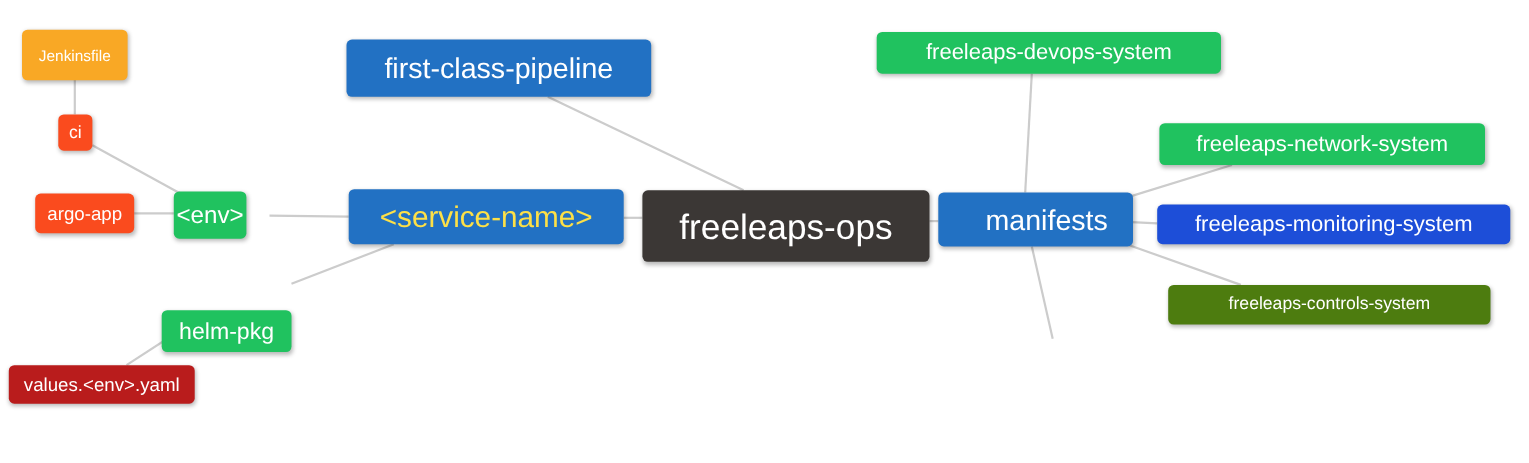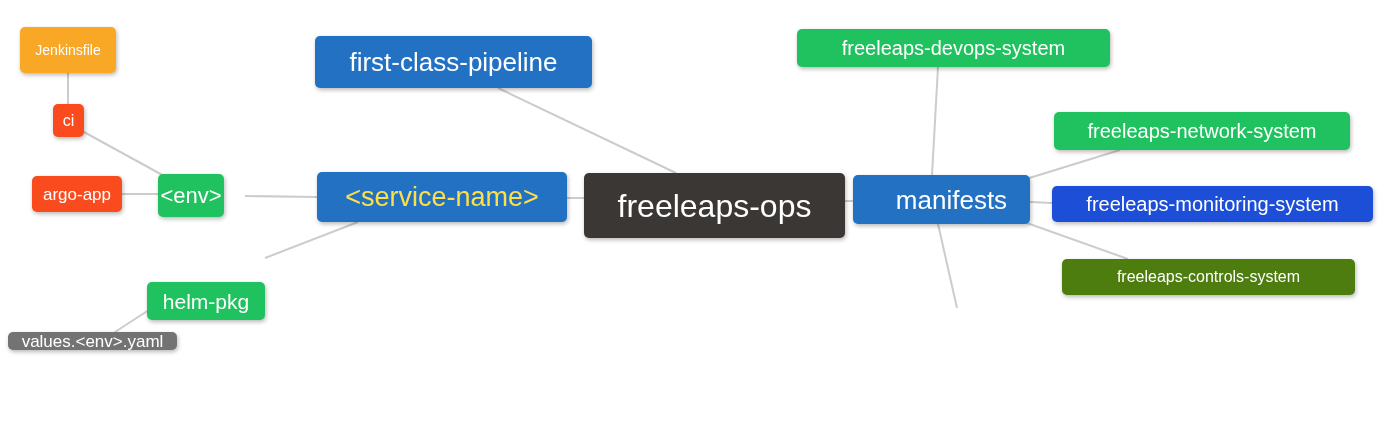--- a/index.html
+++ b/index.html
@@ -55,21 +55,21 @@
       <line x1="1010" y1="184" x2="1120" y2="150" stroke="#cccccc" stroke-width="2"></line>
       <line x1="1010" y1="201" x2="1052" y2="203" stroke="#cccccc" stroke-width="2"></line>
       <line x1="1010" y1="217" x2="1128" y2="259" stroke="#cccccc" stroke-width="2"></line>
       <line x1="938" y1="224" x2="957" y2="308" stroke="#cccccc" stroke-width="2"></line>
     </svg>
 <div class="node" style="left: 20px; top: 27px; width: 96px; height: 46px; font-size: 14px; background: rgb(249, 168, 37); color: rgb(255, 255, 255);">Jenkinsfile</div>
     <div class="node" style="left: 53px; top: 104px; width: 31px; height: 33px; font-size: 16px; background: rgb(250, 75, 30); color: rgb(255, 255, 255);">ci</div>
     <div class="node" style="left: 32px; top: 176px; width: 90px; height: 36px; font-size: 17px; background: rgb(250, 75, 30); color: rgb(255, 255, 255);">argo-app</div>
     <div class="node" style="left: 158px; top: 174px; width: 66px; height: 43px; font-size: 22px; background: rgb(32, 194, 95); color: rgb(255, 255, 255);">&lt;env&gt;</div>
     <div class="node" style="left: 147px; top: 257px; width: 118px; height: 38px; font-size: 21px; background: rgb(32, 194, 95); color: rgb(255, 255, 255); margin-top: 25px;">helm-pkg</div>
-    <div class="node" style="left: 8px; top: 332px; width: 169px; height: 18px; font-size: 17px; background: #737373; color: rgb(255, 255, 255);">values.&lt;env&gt;.yaml</div>
+    <div class="node" style="left: 8px; top: 332px; width: 169px; height: 35px; font-size: 17px; background: #b91c1c; color: rgb(255, 255, 255);">values.&lt;env&gt;.yaml</div>
     <div class="node" style="left: 315px; top: 36px; width: 277px; height: 52px; font-size: 26px; background: rgb(34, 113, 195); color: rgb(255, 255, 255);">first-class-pipeline</div>
     <div class="node" style="left: 317px; top: 172px; width: 250px; height: 50px; font-size: 27px; background: rgb(34, 113, 195); color: #fde047; text-align: center;">&lt;service-name&gt;</div>
     <div class="node" style="left: 584px; top: 173px; width: 261px; height: 65px; font-size: 32px; background: rgb(59, 55, 53); color: rgb(255, 255, 255);">freeleaps-ops</div>
     <div class="node" style="left: 853px; top: 175px; width: 157px; height: 49px; font-size: 26px; background: rgb(34, 113, 195); color: rgb(255, 255, 255); padding-left: 20px;">manifests</div>
     <div class="node" style="left: 797px; top: 29px; width: 313px; height: 38px; font-size: 20px; background: rgb(32, 194, 95); color: rgb(255, 255, 255);">freeleaps-devops-system</div>
     <div class="node" style="left: 1054px; top: 112px; width: 296px; height: 38px; font-size: 20px; background: rgb(32, 194, 95); color: rgb(255, 255, 255);">freeleaps-network-system</div>
     <div class="node" style="left: 1052px; top: 186px; width: 321px; height: 36px; font-size: 20px; background: #1d4ed8; color: rgb(255, 255, 255);">freeleaps-monitoring-system</div>
     <div class="node" style="left: 1062px; top: 259px; width: 293px; height: 36px; font-size: 16px; background: #4d7c0f; color: rgb(255, 255, 255);">freeleaps-controls-system</div>
   </div>
 

